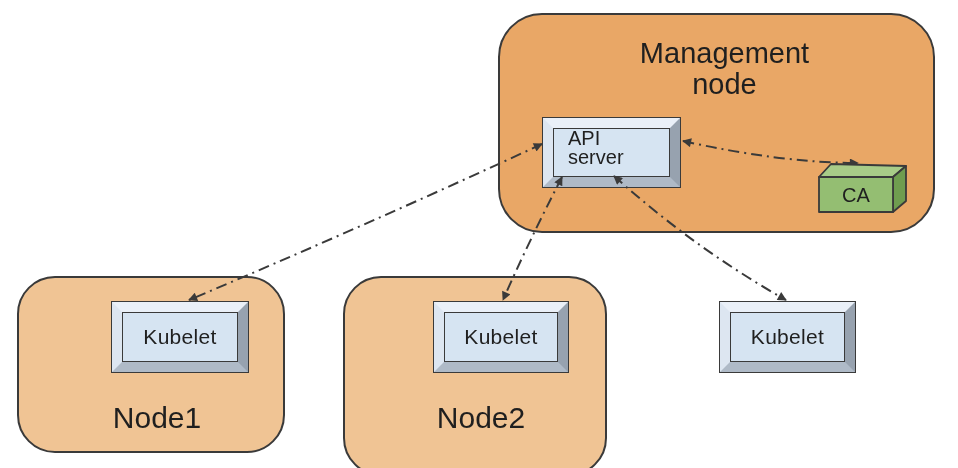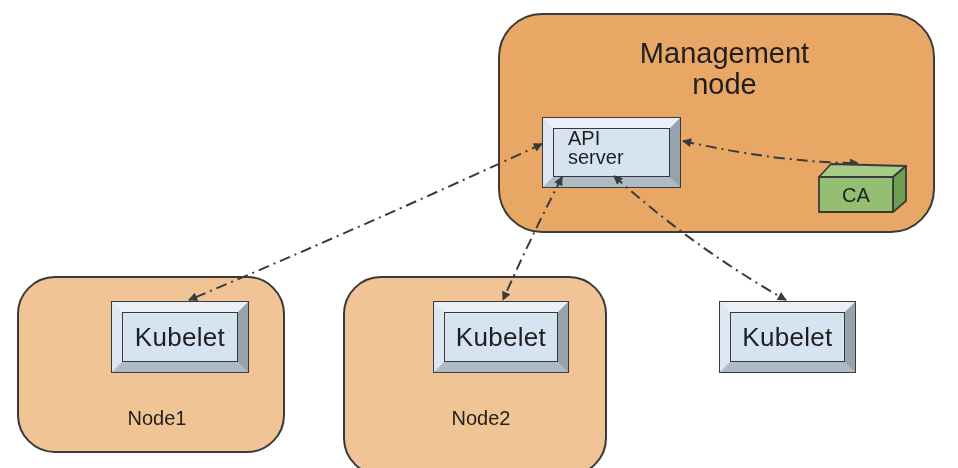--- a/index.html
+++ b/index.html
@@ -47,21 +47,21 @@
   .mgmt-label{
     position:absolute;left:16px;right:0;top:23px;
     text-align:center;
     font-size:29px;line-height:31px;
     white-space:pre-line;
     color:var(--text);
   }
   .node-label{
     position:absolute;left:0;right:0;top:124px;
     text-align:center;
-    font-size:20px;line-height:32px;
+    font-size:30px;line-height:32px;
     color:var(--text);
     margin-left:12px;
   }
 
   
   .bevel{
     position:absolute;
     background:var(--box-face);
     border-style:solid;
     border-width:10px;
@@ -75,21 +75,21 @@
   .k3{left:720px;top:302px;width:135px;height:70px;}
 
   .api-text{
     position:absolute;left:15px;top:1px;
     font-size:20px;line-height:19px;
     white-space:pre-line;text-align:left;
   }
   .kubelet-text{
     position:absolute;inset:0;
     display:flex;align-items:center;justify-content:center;
-    font-size:26px;letter-spacing:.3px;
+    font-size:21px;letter-spacing:.3px;
   }
 
   
   svg.overlay{
     position:absolute;left:0;top:0;width:958px;height:468px;
     pointer-events:none;
   }
   .arrow{
     fill:none;
     stroke:var(--line);

